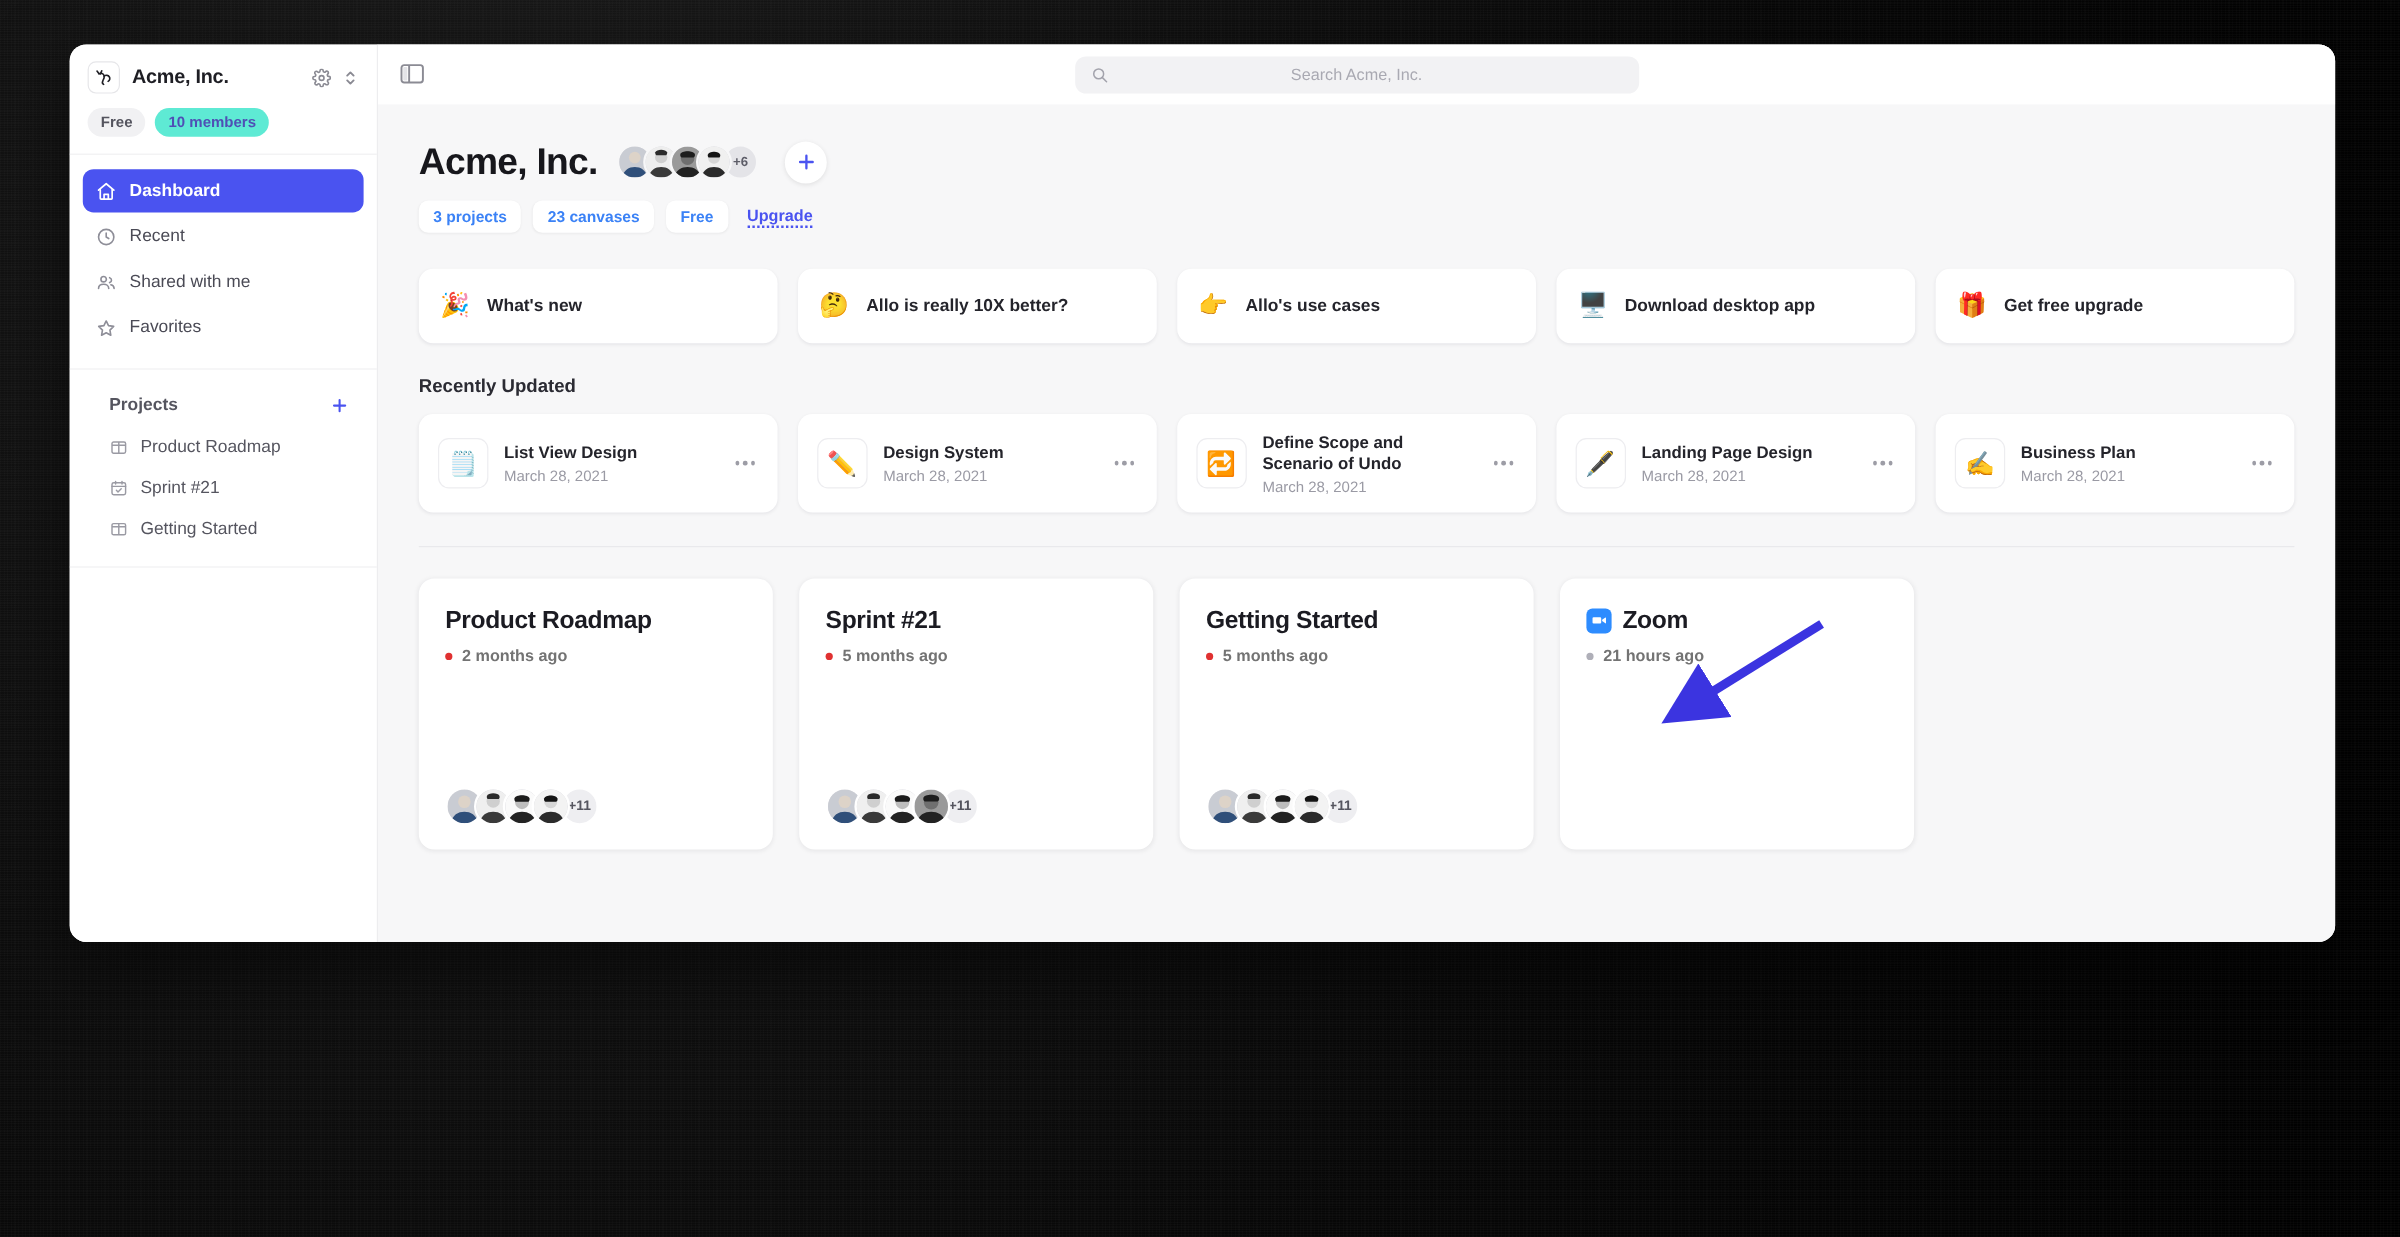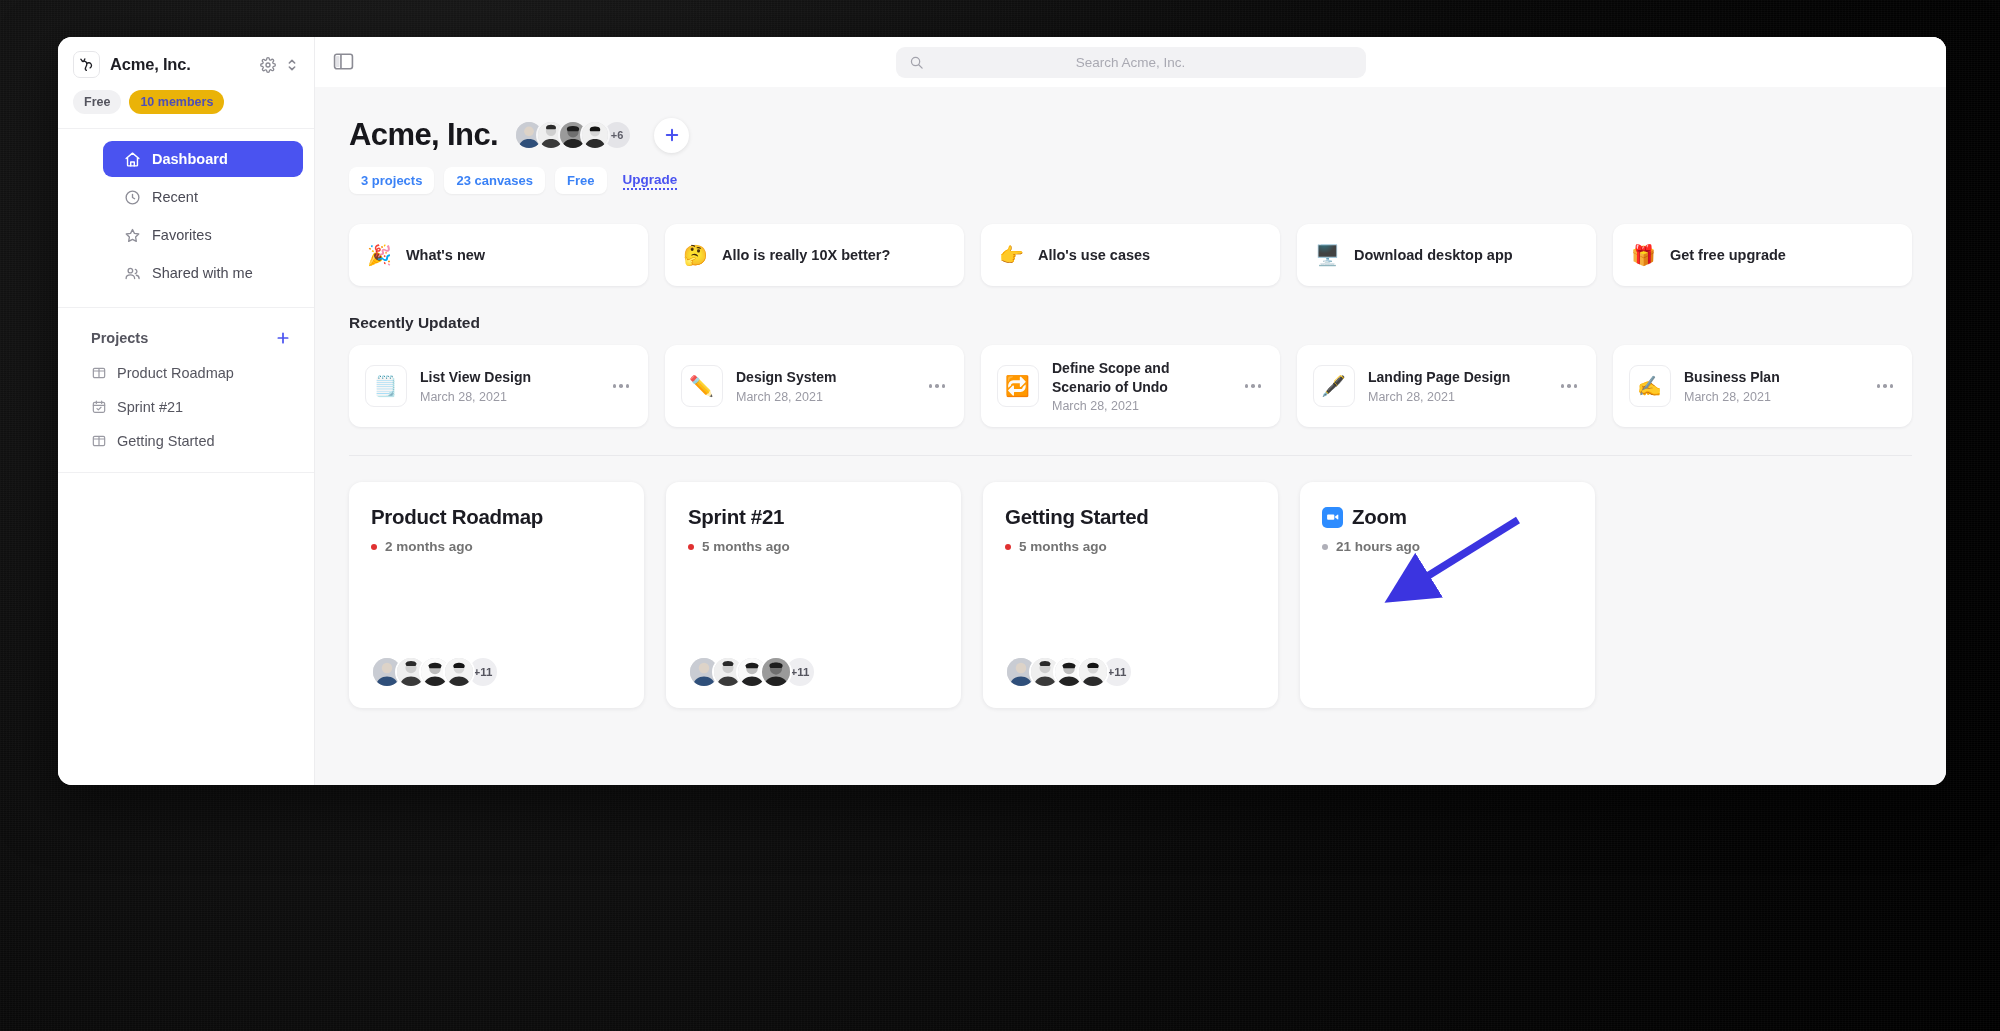--- a/index.html
+++ b/index.html
@@ -73,35 +73,34 @@
     padding: 6px 15px 14px 15px;
     border-bottom: 1px solid #f0f0f2;
   }
   .badge {
     font-size: 12.5px; font-weight: 600;
     padding: 5px 11px;
     border-radius: 999px;
     white-space: nowrap;
   }
   .badge-free { background: #f1f1f3; color: #54545e; }
-  .badge-members { background: #eab308; color: #4f4fb5; }
+  .badge-members { background: #5eead4; color: #4f4fb5; }
 
   .nav-section { padding: 12px 11px 6px 11px; }
   .nav-item {
     display: flex; align-items: center;
     gap: 11px;
     height: 36px;
-    padding: 0 21px;
+    padding: 0 11px;
     border-radius: 9px;
     font-size: 14.5px;
     color: #4a4a55;
     font-weight: 500;
     cursor: pointer;
     margin-bottom: 2px;
-    margin-left: 34px;
   }
   .nav-item .ni-icon { width: 17px; height: 17px; flex: 0 0 17px; color: #8e8e98; display:block; }
   .nav-item.active {
     background: #4a53f0;
     color: #fff;
     font-weight: 700;
   }
   .nav-item.active .ni-icon { color: #fff; }
   .nav-divider { height: 1px; background: #f0f0f2; margin: 8px 0 0 0; }
 
@@ -413,34 +412,34 @@
             <svg class="ni-icon" viewBox="0 0 24 24" fill="none" stroke="currentColor" stroke-width="1.9" stroke-linecap="round" stroke-linejoin="round">
               <circle cx="12" cy="12" r="9"></circle>
                 <path d="M12 7.5V12l3 1.8"></path>
             </svg>
           </span>
           <span>Recent</span>
         </div>
         <div class="nav-item">
           <span>
             <svg class="ni-icon" viewBox="0 0 24 24" fill="none" stroke="currentColor" stroke-width="1.9" stroke-linecap="round" stroke-linejoin="round">
-              <path d="M12 3.5l2.7 5.5 6.1.9-4.4 4.3 1 6.1-5.4-2.9-5.4 2.9 1-6.1L3.2 9.9l6.1-.9z"></path>
-            </svg>
-          </span>
-          <span>Favorites</span>
-        </div>
-        <div class="nav-item">
-          <span>
-            <svg class="ni-icon" viewBox="0 0 24 24" fill="none" stroke="currentColor" stroke-width="1.9" stroke-linecap="round" stroke-linejoin="round">
               <circle cx="9" cy="8" r="3.2"></circle>
                 <path d="M3 19c0-3.3 2.7-5 6-5s6 1.7 6 5"></path>
               <path d="M16 6.2a3 3 0 010 5.8M17.5 14.5c2.3.5 3.8 2.1 3.8 4.5"></path>
             </svg>
           </span>
           <span>Shared with me</span>
+        </div>
+        <div class="nav-item">
+          <span>
+            <svg class="ni-icon" viewBox="0 0 24 24" fill="none" stroke="currentColor" stroke-width="1.9" stroke-linecap="round" stroke-linejoin="round">
+              <path d="M12 3.5l2.7 5.5 6.1.9-4.4 4.3 1 6.1-5.4-2.9-5.4 2.9 1-6.1L3.2 9.9l6.1-.9z"></path>
+            </svg>
+          </span>
+          <span>Favorites</span>
         </div>
       </div>
 
       <div class="nav-divider"></div>
 
       <div class="nav-section">
         <div class="group-header">
           <span>
             <svg class="ni-icon" viewBox="0 0 24 24" fill="none" stroke="#8e8e98" stroke-width="1.9">
               <rect x="3.5" y="3.5" width="7" height="7" rx="1.2"></rect>

